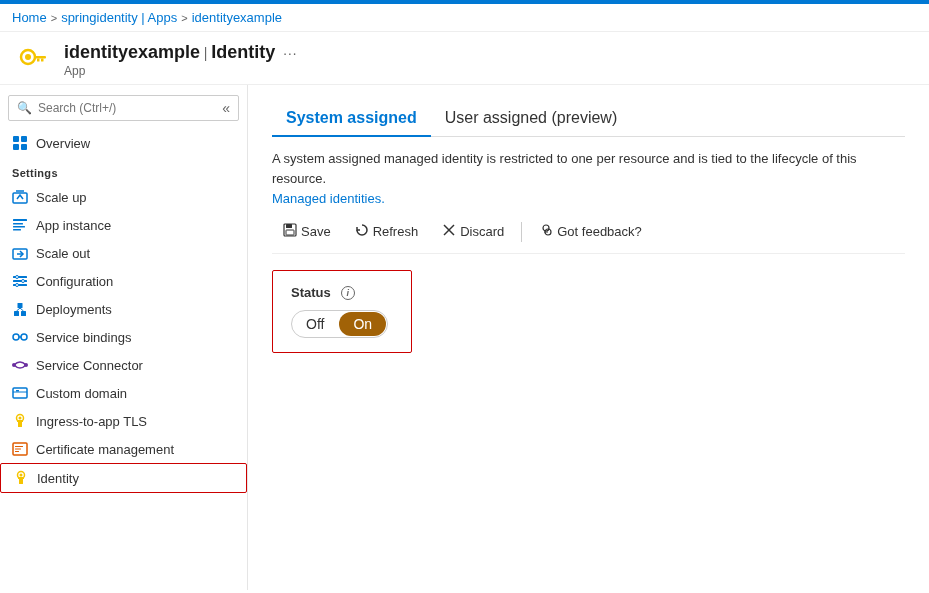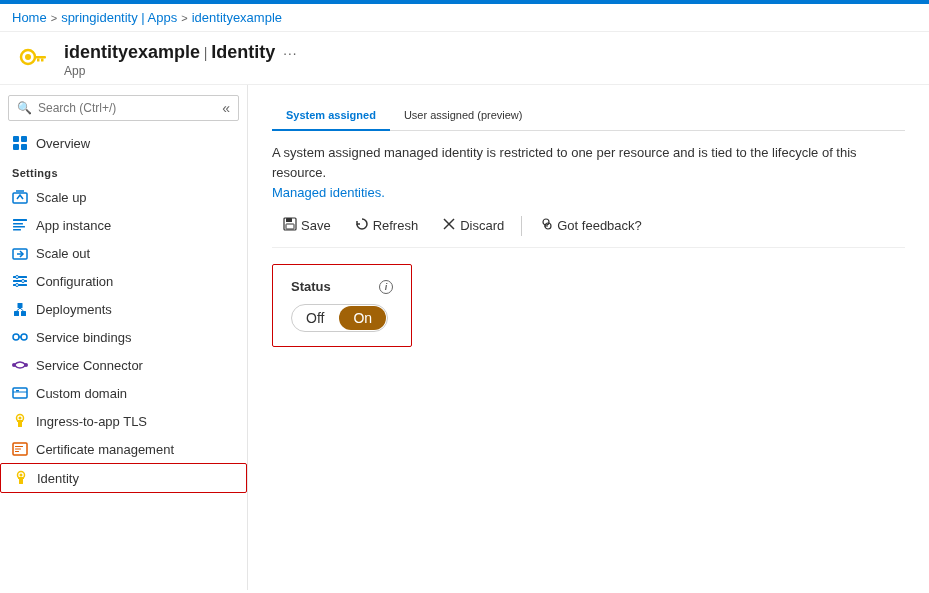--- a/index.html
+++ b/index.html
@@ -99,21 +99,21 @@
 
     
     .tabs {
       display: flex; gap: 0;
       border-bottom: 1px solid #ddd;
       margin-bottom: 12px;
     }
     .tab {
       padding: 8px 14px;
       cursor: pointer;
-      font-size: 11px;
+      font-size: 16px;
       color: #333;
       border-bottom: 2px solid transparent;
       margin-bottom: -1px;
       text-align: center;
     }
     .tab.active {
       font-weight: 600;
       border-bottom: 2px solid #0078d4;
       color: #0078d4;
     }
@@ -150,22 +150,22 @@
 
     
     .status-box {
       border: 1.5px solid #c00;
       border-radius: 2px;
       padding: 14px 18px;
       display: inline-block;
       min-width: 140px;
     }
     .status-label {
-      display: flex; align-items: center; gap: 0;
-      font-size: 13px; font-weight: 600; margin-bottom: 10px; justify-content: space-between;
+      display: flex; align-items: center; gap: 10px;
+      font-size: 13px; font-weight: 600; margin-bottom: 10px;
     }
     .info-icon {
       display: inline-flex; align-items: center; justify-content: center;
       width: 14px; height: 14px;
       border-radius: 50%;
       border: 1.5px solid #666;
       color: #666;
       font-size: 9px;
       font-style: italic;
       font-weight: 700;

